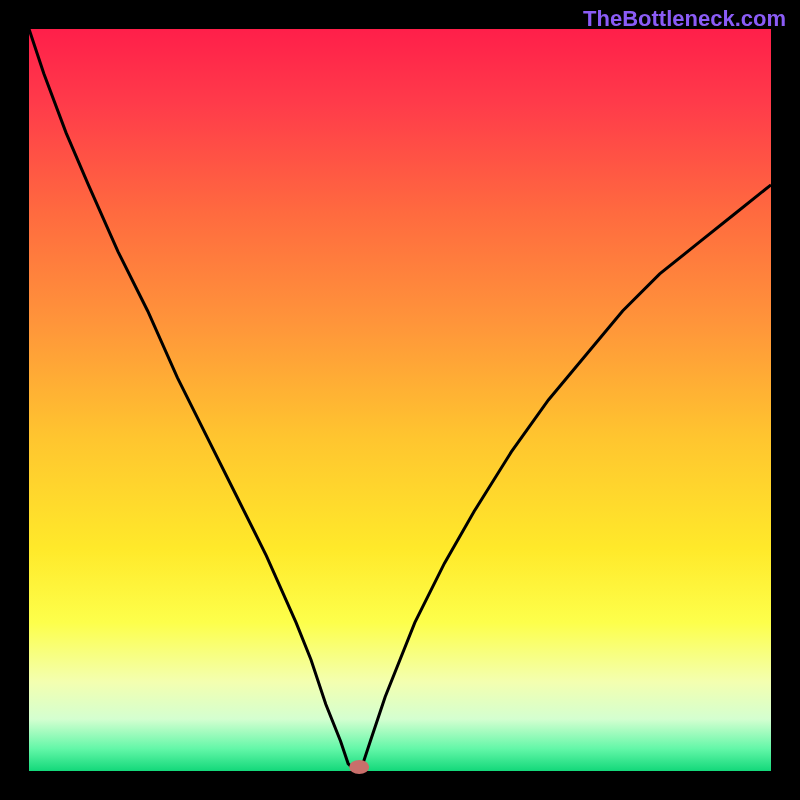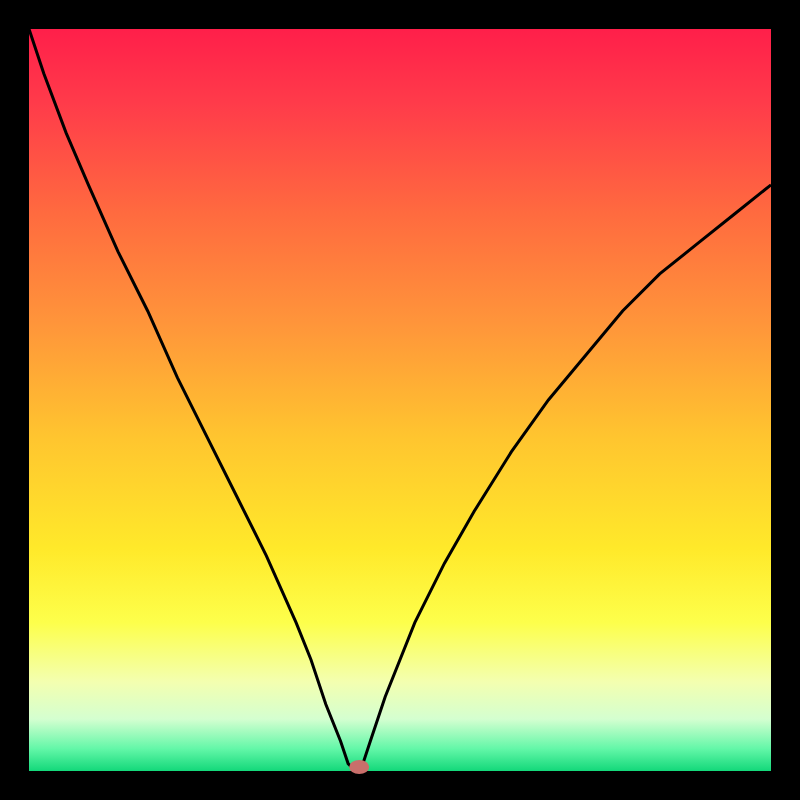--- a/index.html
+++ b/index.html
@@ -10,22 +10,22 @@
   }
   .wrap {
     position: relative;
     width: 800px;
     height: 800px;
     overflow: hidden;
   }
   .watermark {
     position: absolute;
     top: 6px;
-    right: 26px;
-    color: #000000;
+    right: 14px;
+    color: #8b5cf6;
     font-size: 22px;
     font-weight: 600;
     z-index: 10;
     user-select: none;
   }
   svg { display: block; }
 </style>
 </head>
 <body>
 

